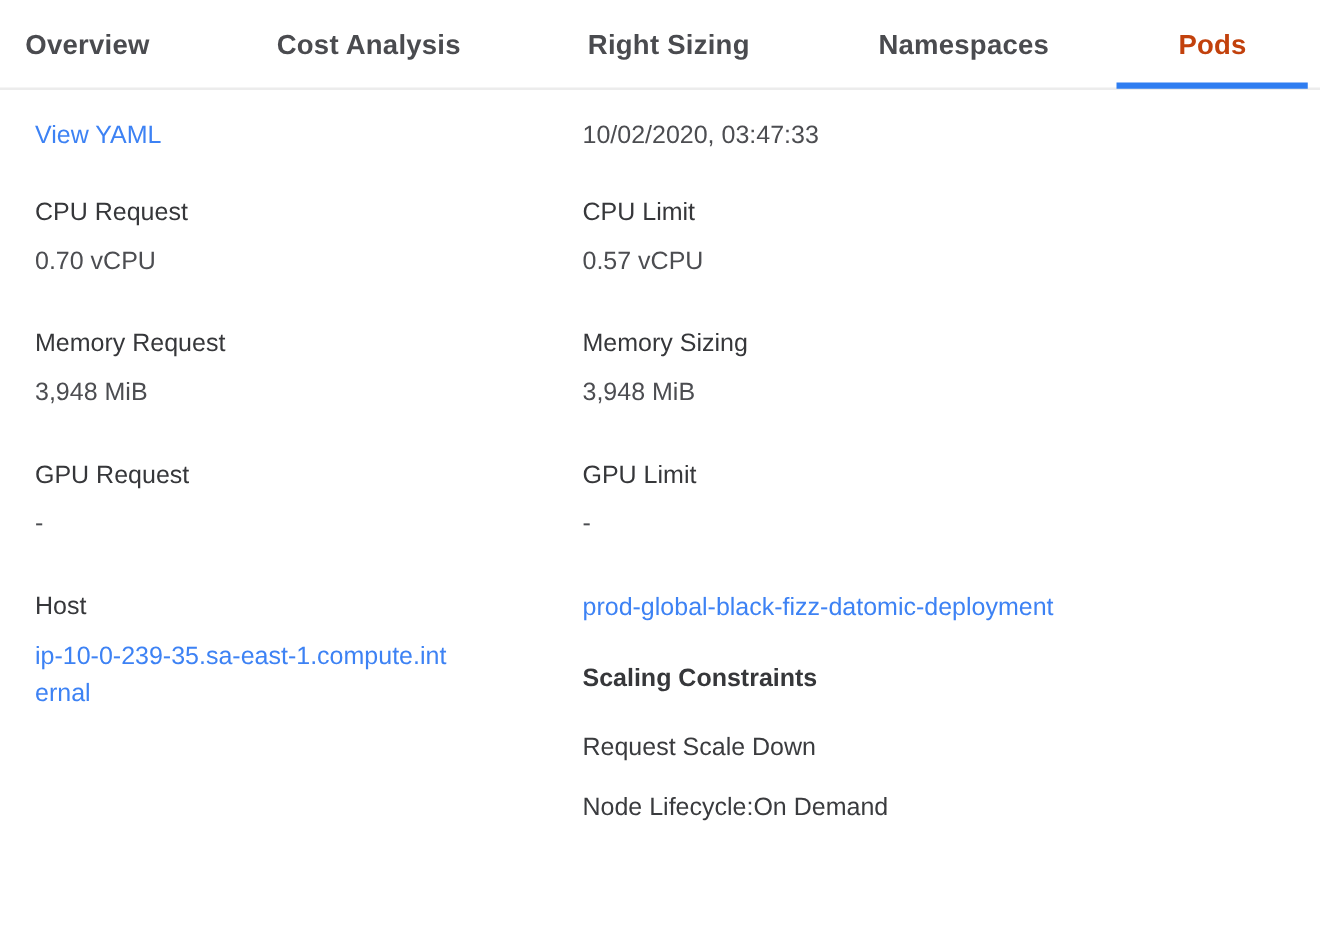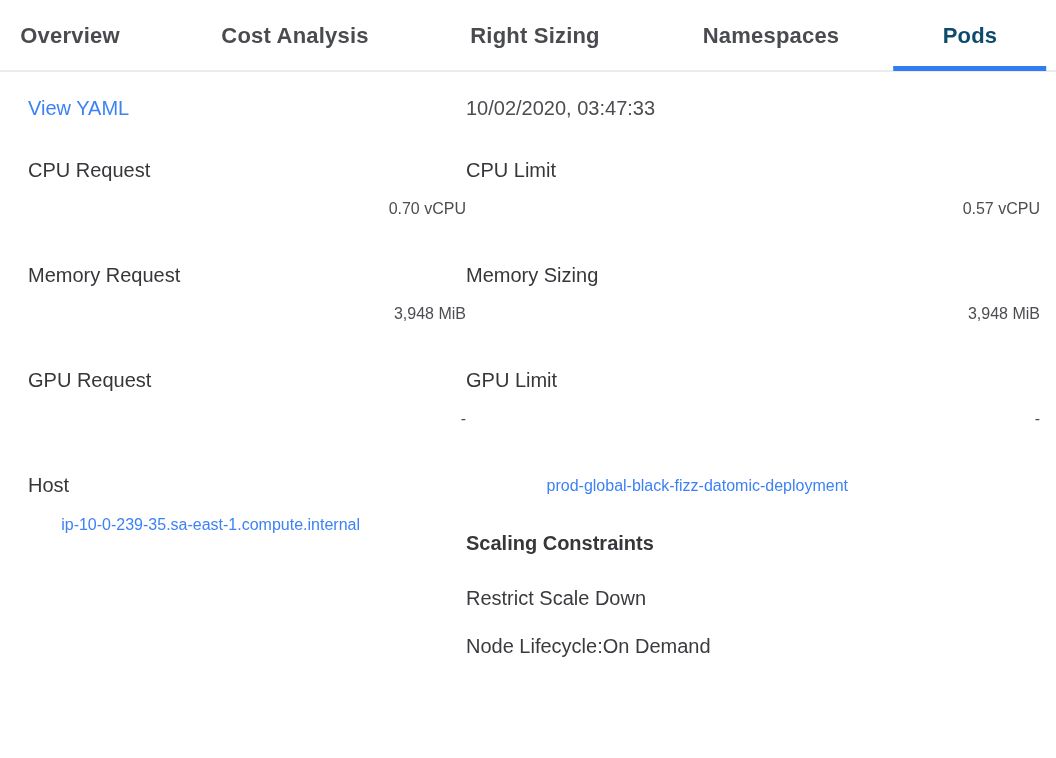--- a/index.html
+++ b/index.html
@@ -33,21 +33,21 @@
     color: #4a4b4f;
     letter-spacing: 0.2px;
     cursor: pointer;
     white-space: nowrap;
   }
   .tab.t0 { left: 70px; }
   .tab.t1 { left: 295px; }
   .tab.t2 { left: 535px; }
   .tab.t3 { left: 771px; }
   .tab.t4 { left: 970px; }
-  .tab.active { color: #0c4a6e; }
+  .tab.active { color: #c2410c; }
   .tab.active .underline {
     position: absolute;
     left: 50%;
     transform: translateX(-50%);
     bottom: 1px;
     width: 153px;
     height: 5px;
     background: #2f7df1;
   }
 
@@ -76,24 +76,23 @@
 
   .field { margin-bottom: 38px; }
   .field .label {
     font-size: 20px;
     line-height: 28px;
     font-weight: 400;
     color: #36373a;
     margin-bottom: 11px;
   }
   .field .value {
-    font-size: 16px;
+    font-size: 20px;
     line-height: 28px;
     color: #4c4d51;
-    text-align: right;
   }
   .field .value.link-value {
     color: #3d82f4;
     line-height: 30px;
     word-break: break-all;
   }
   .host-width { max-width: 332px; }
   .deploy-width { max-width: 382px; }
 
   .section-title {
@@ -171,17 +170,17 @@
     <div class="field">
       <div class="label">GPU Limit</div>
       <div class="value">-</div>
     </div>
 
     <div class="field" style="margin-bottom:0;">
       <div class="value link-value deploy-width">prod-global-black-fizz-datomic-deployment</div>
     </div>
 
     <div class="section-title">Scaling Constraints</div>
-    <div class="constraint-item first">Restrict Scale Down</div>
+    <div class="constraint-item first">Request Scale Down</div>
     <div class="constraint-item second">Node Lifecycle:On Demand</div>
   </div>
 
 </div>
 
 </body></html>

